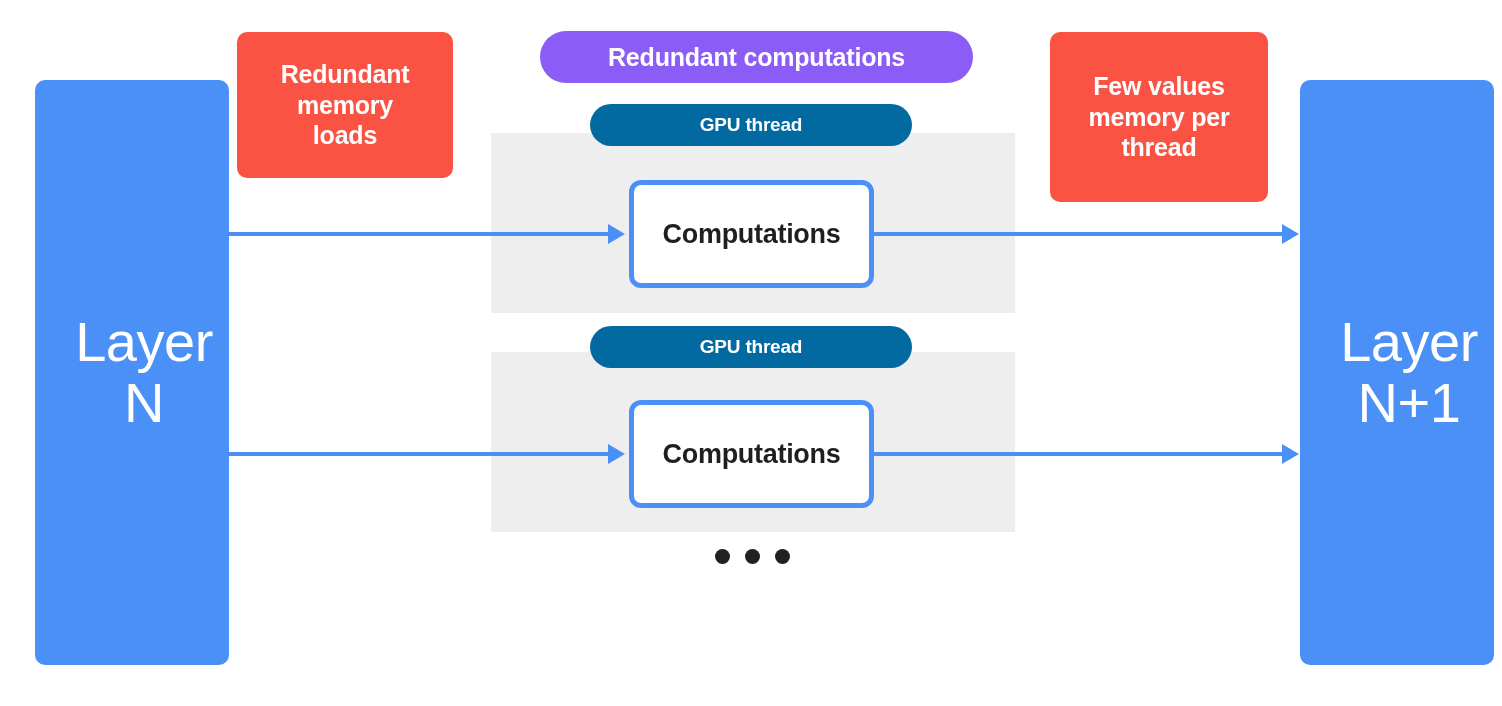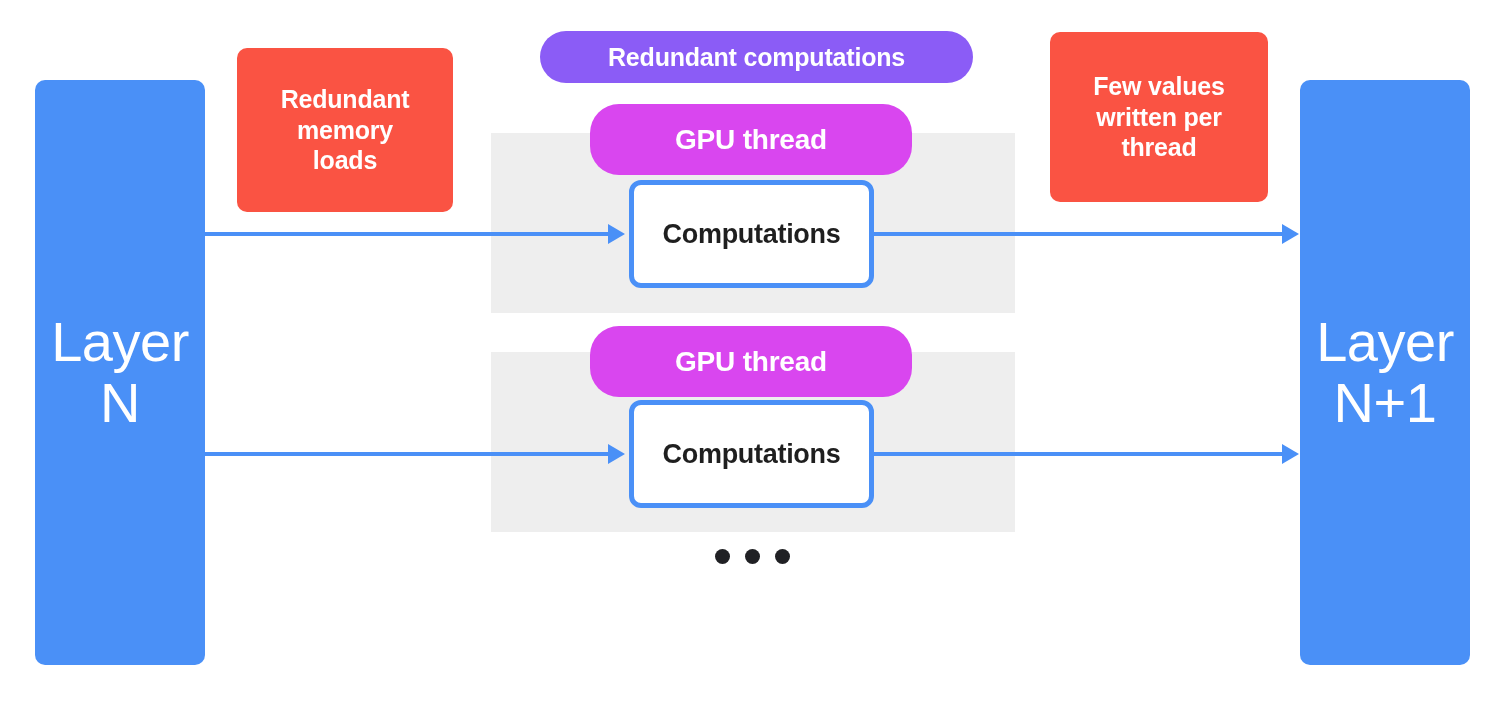--- a/index.html
+++ b/index.html
@@ -25,47 +25,48 @@
     border-radius: 10px;
     display: flex;
     align-items: center;
     justify-content: center;
     color: #ffffff;
     font-size: 56px;
     font-weight: 400;
     line-height: 1.08;
     text-align: center;
     letter-spacing: -0.5px;
+    padding-left: 24px;
   }
   #layer-n  { left: 35px;   top: 80px; width: 170px; height: 585px; }
   #layer-n1 { left: 1300px; top: 80px; width: 170px; height: 585px; }
 
   
   .thread-band {
     position: absolute;
     left: 491px;
     width: 524px;
     background: #eeeeee;
   }
   #band-1 { top: 133px; height: 180px; }
   #band-2 { top: 352px; height: 180px; }
 
   
   .gpu-pill {
     position: absolute;
     left: 590px;
     width: 322px;
-    height: 71px;
-    background: #d946ef;
+    height: 42px;
+    background: #0369a1;
     border-radius: 29px;
     display: flex;
     align-items: center;
     justify-content: center;
     color: #ffffff;
-    font-size: 28px;
+    font-size: 19px;
     font-weight: bold;
     letter-spacing: -0.2px;
   }
   #gpu-pill-1 { top: 104px; }
   #gpu-pill-2 { top: 326px; }
 
   
   .comp-box {
     position: absolute;
     left: 629px;
@@ -119,21 +120,21 @@
     justify-content: center;
     color: #ffffff;
     font-size: 25px;
     font-weight: bold;
     line-height: 1.22;
     text-align: center;
     letter-spacing: -0.2px;
     padding: 0 8px;
     box-sizing: border-box;
   }
-  #red-mem   { left: 237px;  top: 32px; width: 216px; height: 164px; margin-top: 16px; }
+  #red-mem   { left: 237px;  top: 32px; width: 216px; height: 146px; }
   #red-write { left: 1050px; top: 32px; width: 218px; height: 170px; }
 
   .red-pill {
     position: absolute;
     left: 540px;
     top: 31px;
     width: 433px;
     height: 52px;
     background: #8b5cf6;
     border-radius: 28px;
@@ -215,21 +216,21 @@
   <div id="comp-box-1" class="comp-box">Computations</div>
   <div id="comp-box-2" class="comp-box">Computations</div>
 
   <div id="red-mem" class="red-box multiline">Redundant
 memory
 loads</div>
 
   <div id="red-comp" class="red-pill">Redundant computations</div>
 
   <div id="red-write" class="red-box multiline">Few values
-written per
+memory per
 thread</div>
 
   <div id="ellipsis">
     <span class="dot"></span>
     <span class="dot"></span>
     <span class="dot"></span>
   </div>
 
 
   <div id="layer-n1" class="layer-block multiline">Layer

